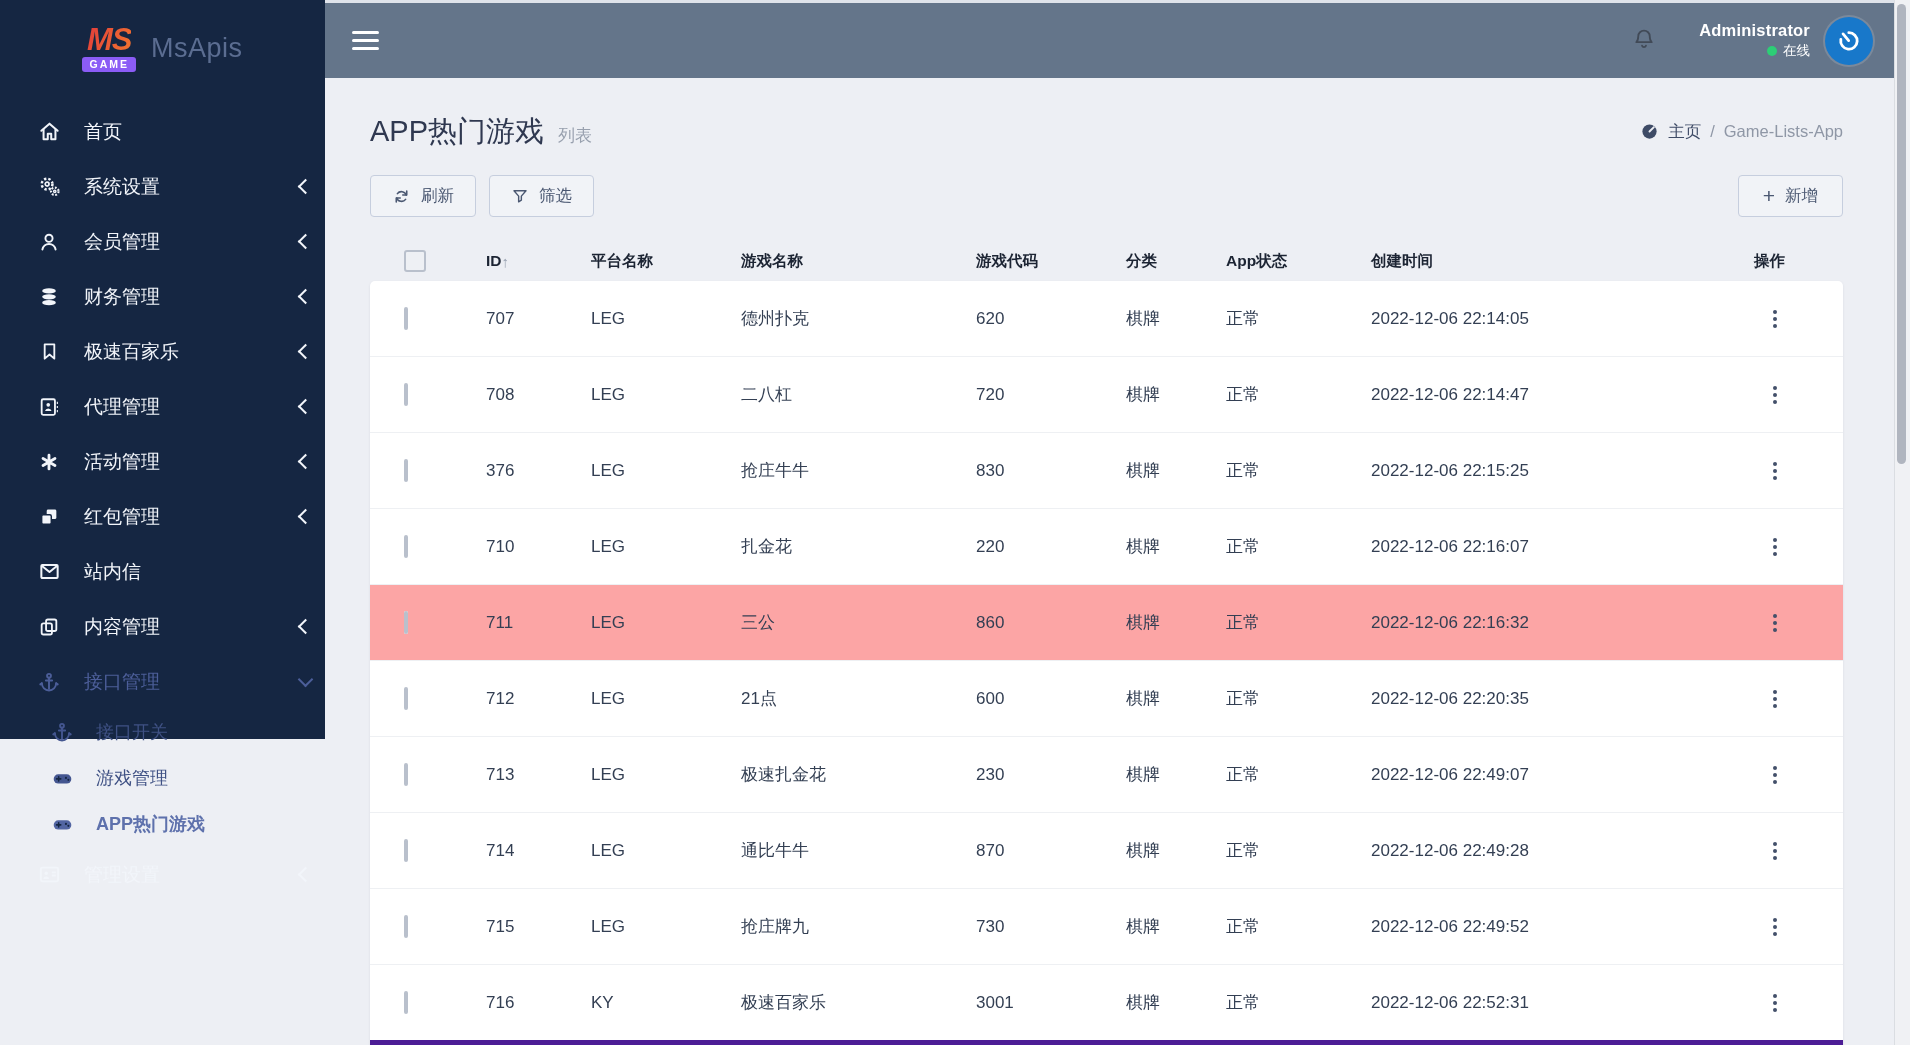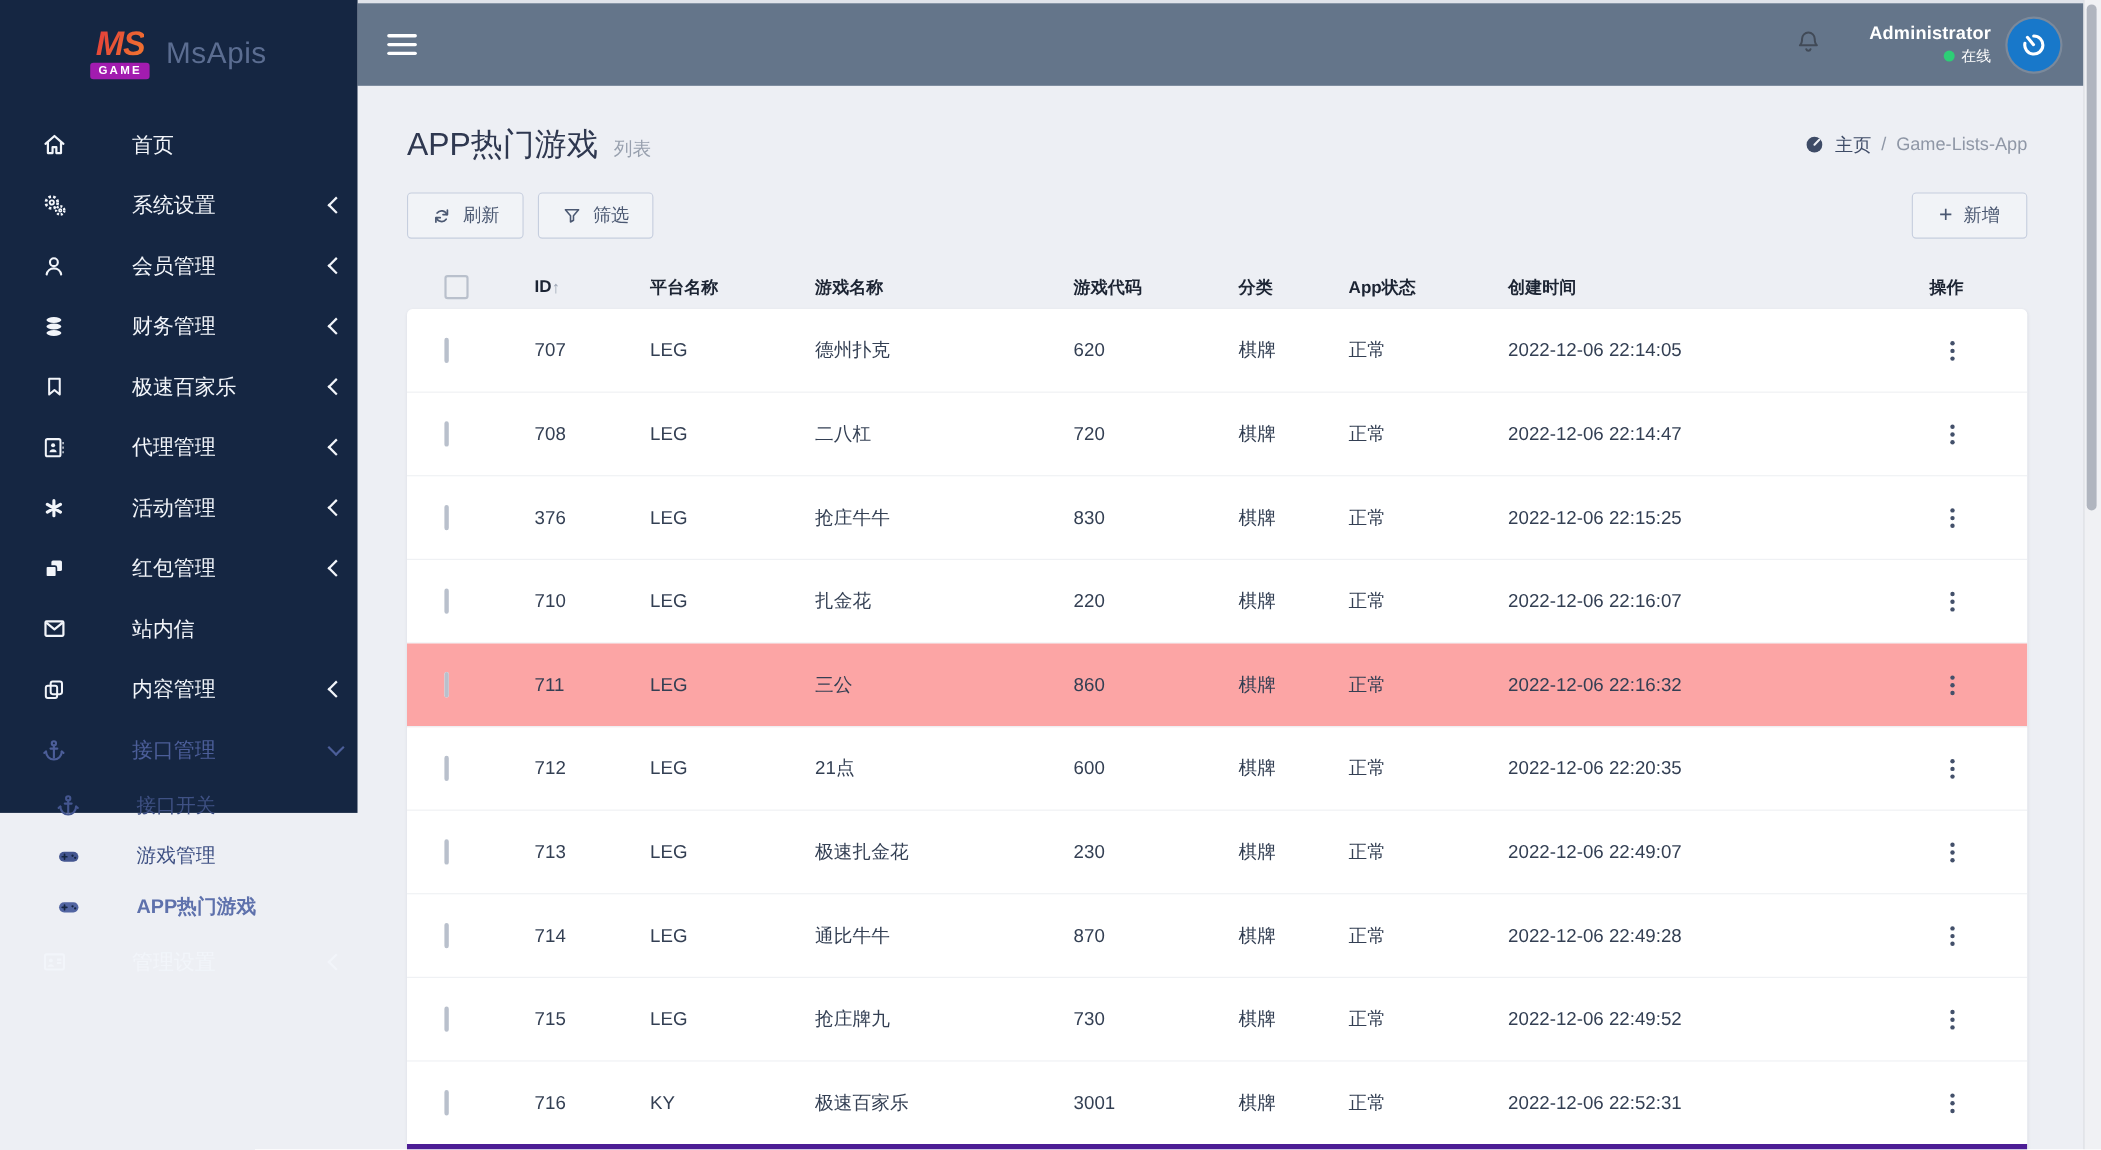--- a/index.html
+++ b/index.html
@@ -6,32 +6,32 @@
   .app{position:relative;width:1910px;height:1045px;overflow:hidden;
        font-family:"Liberation Sans","DejaVu Sans",sans-serif;
        background:#edeff4;-webkit-font-smoothing:antialiased;}
   
   .sidebar{position:absolute;left:0;top:0;width:325px;height:739px;background:#152642;z-index:3;}
   .brand{height:96px;display:flex;align-items:center;justify-content:center;gap:15px;}
   .logo{display:flex;flex-direction:column;align-items:center;line-height:1;}
   .logo-ms{font-size:31px;font-weight:800;letter-spacing:-1px;font-style:italic;
            background:linear-gradient(120deg,#e23b3b,#f2772f);color:#e8502e;
            -webkit-background-clip:text;background-clip:text;-webkit-text-fill-color:transparent;}
-  .logo-game{margin-top:2px;background:#a21caf;color:#fff;font-size:10.5px;font-weight:700;
+  .logo-game{margin-top:2px;background:#8b5cf6;color:#fff;font-size:10.5px;font-weight:700;
              letter-spacing:2px;padding:2px 7px;border-radius:3px;}
   .brand-name{color:#5b6d91;font-size:27px;font-weight:500;letter-spacing:.5px;}
   .menu{padding-top:8px;}
   .menu-item{height:55px;display:flex;align-items:center;color:#f2f5fa;font-size:19px;
-             padding:0 14px 0 36px;cursor:pointer;gap:36px;}
+             padding:0 14px 0 36px;cursor:pointer;}
   .menu-item .icn{width:26px;display:flex;justify-content:center;color:#f2f5fa;flex:none;}
   .menu-item .mi-label{margin-left:22px;flex:1;}
   .menu-item.expanded{color:#4c5e99;}
   .menu-item.expanded .icn{color:#4c5e99;}
   .submenu-item{height:46px;display:flex;align-items:center;color:#3f5184;font-size:18px;
-                padding:0 30px 0 50px;cursor:pointer;gap:28px;}
+                padding:0 30px 0 50px;cursor:pointer;}
   .submenu-item .icn{width:24px;display:flex;justify-content:center;color:#445690;flex:none;}
   .submenu-item .mi-label{margin-left:22px;}
   .submenu-item.current{color:#5e71ac;font-weight:700;}
   .submenu-item.current .icn{color:#5265a2;}
   .icn svg{display:block;}
   .chev{width:9px;height:9px;border:0 solid currentColor;display:inline-block;flex:none;}
   .chev.left{border-width:0 0 2px 2px;transform:rotate(45deg);}
   .chev.down{border-width:0 0 2px 2px;transform:rotate(-45deg);margin-top:-4px;}
   
   .main{position:absolute;left:325px;top:0;width:1570px;height:816px;}

